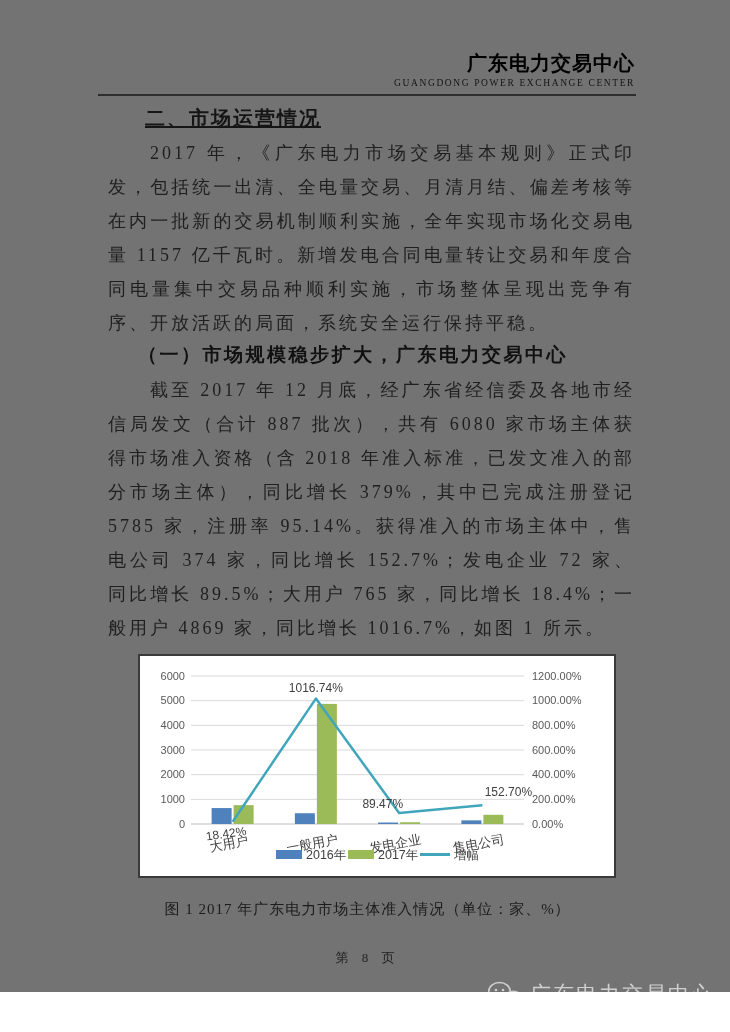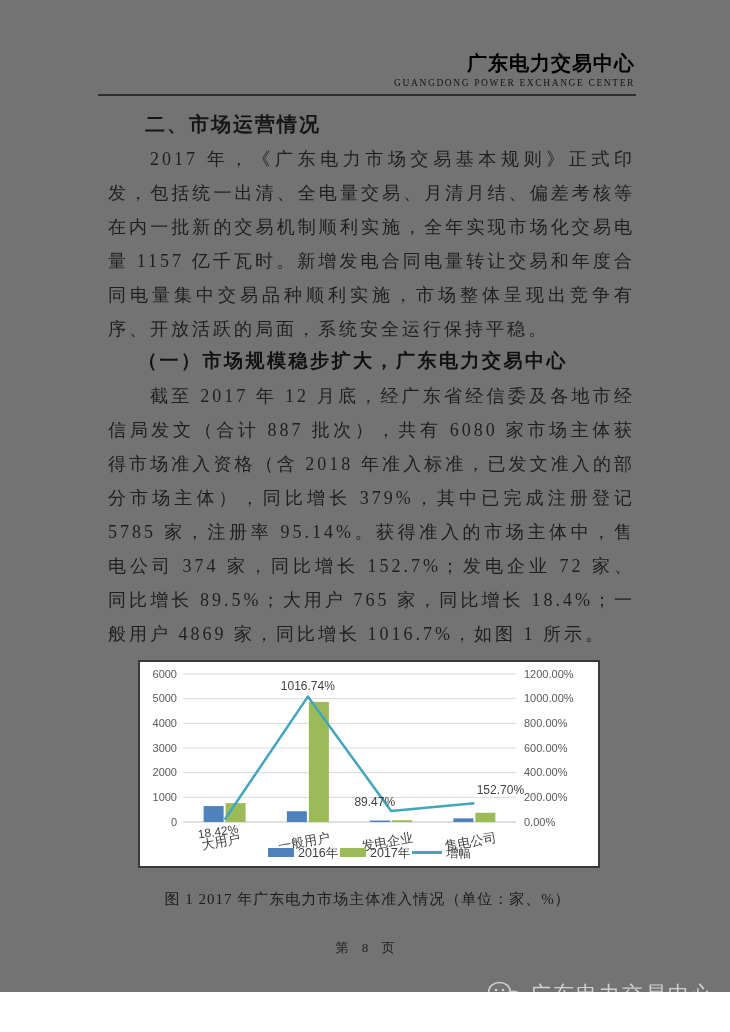--- a/index.html
+++ b/index.html
@@ -30,34 +30,34 @@
   }
   .header-rule{
     border:none;border-top:2px solid #2e2e2e;
     margin:5px 94px 0 98px;
   }
   
   .content{margin:0 95px 0 100px;}
   .section-title{
     font-family:"Liberation Sans","DejaVu Sans",sans-serif;
     font-size:20px;font-weight:bold;line-height:24px;
-    margin:16px 0 0 45px;letter-spacing:2px;color:#151515;
+    margin:10px 0 0 45px;letter-spacing:2px;color:#151515;text-decoration:underline;
   }
   .para{
     font-size:18px;line-height:34px;letter-spacing:3px;
     text-align:justify;margin:6px 0 0 8px;text-indent:42px;
   }
   .subsection-title{
     font-size:19px;font-weight:bold;line-height:24px;
     margin:3px 0 0 38px;letter-spacing:2.5px;color:#111;
   }
   
   .chart-figure{
     margin:9px 0 0 38px;width:458px;height:204px;
-    border:2px solid #3a3a3a;background:#fff;padding:0;
+    border:2px solid #3a3a3a;background:#fff;padding:8px;
   }
   .chart-figure svg{display:block;font-family:"Liberation Sans","DejaVu Sans",sans-serif;}
   .fig-caption{
     text-align:center;font-size:15px;margin-top:22px;
     letter-spacing:1px;color:#1c1c1c;
   }
   
   .page-number{
     text-align:center;font-size:13px;margin-top:30px;
     letter-spacing:5px;color:#222;

